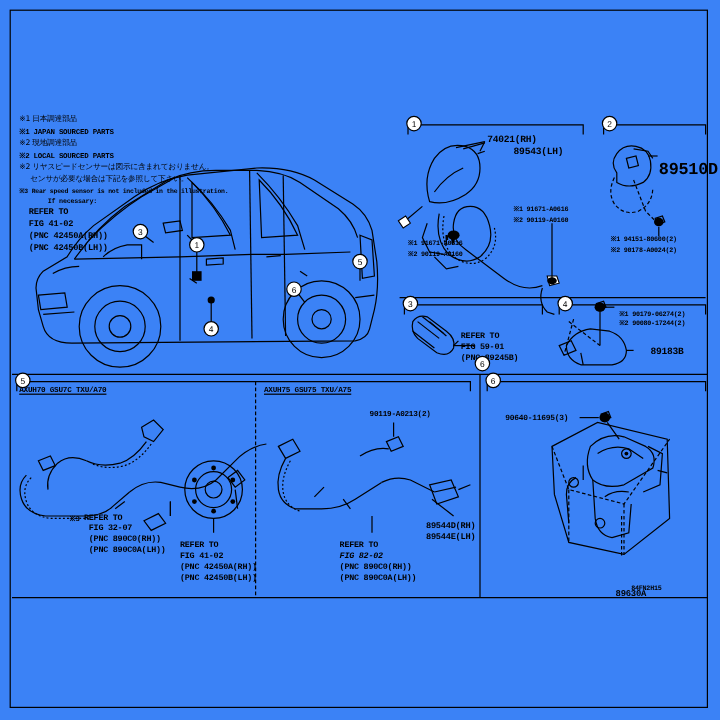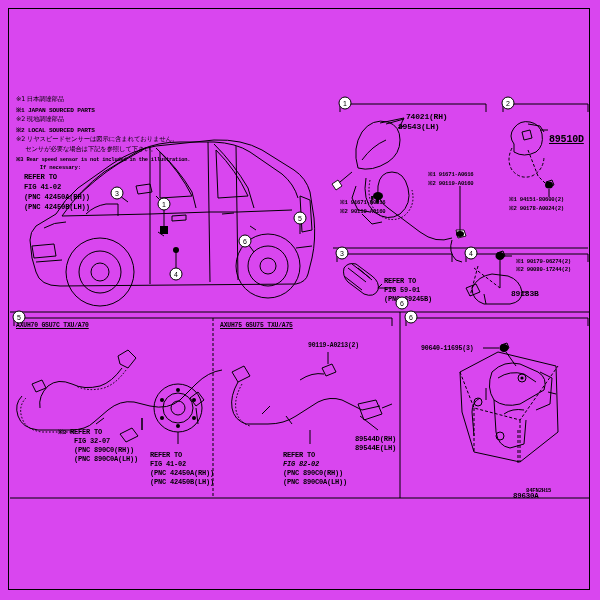--- a/index.html
+++ b/index.html
@@ -1,18 +1,18 @@
 <!DOCTYPE html>
 <html><head>
 <meta charset="utf-8">
 <style>
   html,body{margin:0;padding:0;background:#000;}
   body{width:600px;height:600px;overflow:hidden;
        font-family:"Liberation Sans",sans-serif;}
-  #sheet{position:absolute;left:0;top:0;width:600px;height:600px;background:#d946ef;}
+  #sheet{position:absolute;left:0;top:0;width:600px;height:600px;background:#3b82f6;}
   .frame{position:absolute;left:8px;top:8px;width:582px;height:582px;
          border:1px solid #000;box-sizing:border-box;}
   .txt{position:absolute;white-space:pre;color:#000;letter-spacing:-0.2px;}
   .mono{font-family:"Liberation Mono",monospace;font-weight:bold;}
   .jp{font-family:"DejaVu Sans",sans-serif;}
   .ul{text-decoration:underline;}
   svg{position:absolute;left:0;top:0;width:600px;height:600px;overflow:visible;}
   .ln{stroke:#000;fill:none;}
   .dsh{stroke:#000;fill:none;stroke-dasharray:3 2;}
   .dot{stroke:#000;fill:none;stroke-dasharray:1.6 1.8;}
@@ -38,41 +38,41 @@
     <div class="txt mono" style="left:16px;top:155px;font-size:5.4px;">※3 Rear speed sensor is not included in the illustration.</div>
     <div class="txt mono" style="left:24px;top:164px;font-size:5.6px;">     If necessary:</div>
     <div class="txt mono" style="left:24px;top:173px;font-size:7.2px;">REFER TO</div>
     <div class="txt mono" style="left:24px;top:183px;font-size:7.2px;">FIG 41-02</div>
     <div class="txt mono" style="left:24px;top:193px;font-size:7.2px;">(PNC 42450A(RH))</div>
     <div class="txt mono" style="left:24px;top:203px;font-size:7.2px;">(PNC 42450B(LH))</div>
   </div>
 
   <div>
     <div class="txt mono" style="left:406px;top:112px;font-size:8px;">74021(RH)</div>
-    <div class="txt mono" style="left:398px;top:122px;font-size:8px;">89543(LH)</div>
+    <div class="txt mono" style="left:428px;top:122px;font-size:8px;">89543(LH)</div>
     <div class="txt mono" style="left:340px;top:198px;font-size:5.6px;">※1 91671-A0616</div>
     <div class="txt mono" style="left:340px;top:207px;font-size:5.6px;">※2 90119-A0160</div>
     <div class="txt mono" style="left:428px;top:170px;font-size:5.6px;">※1 91671-A0616</div>
     <div class="txt mono" style="left:428px;top:179px;font-size:5.6px;">※2 90119-A0160</div>
   </div>
 
   <div>
-    <div class="txt mono" style="left:549px;top:134px;font-size:10px;text-decoration:underline;">89510D</div>
+    <div class="txt mono" style="left:549px;top:134px;font-size:14px;">89510D</div>
     <div class="txt mono" style="left:509px;top:195px;font-size:5.6px;">※1 94151-80600(2)</div>
     <div class="txt mono" style="left:509px;top:204px;font-size:5.6px;">※2 90178-A0024(2)</div>
   </div>
 
   <div>
     <div class="txt mono" style="left:384px;top:277px;font-size:7px;">REFER TO</div>
     <div class="txt mono" style="left:384px;top:286px;font-size:7px;">FIG 59-01</div>
     <div class="txt mono" style="left:384px;top:295px;font-size:7px;">(PNC 89245B)</div>
   </div>
 
   <div>
-    <div class="txt mono" style="left:511px;top:289px;font-size:8px;">89183B</div>
+    <div class="txt mono" style="left:542px;top:289px;font-size:8px;">89183B</div>
     <div class="txt mono" style="left:516px;top:257px;font-size:5.6px;">※1 90179-06274(2)</div>
     <div class="txt mono" style="left:516px;top:265px;font-size:5.6px;">※2 90080-17244(2)</div>
   </div>
 
   <div>
     <div class="txt mono ul" style="left:16px;top:322px;font-size:6.4px;">AXUH70 GSU7C TXU/A70</div>
     <div class="txt mono ul" style="left:220px;top:322px;font-size:6.4px;">AXUH75 GSU75 TXU/A75</div>
 
     <div class="txt mono" style="left:58px;top:428px;font-size:6px;">※3</div>
     <div class="txt mono" style="left:70px;top:428px;font-size:7px;">REFER TO</div>

